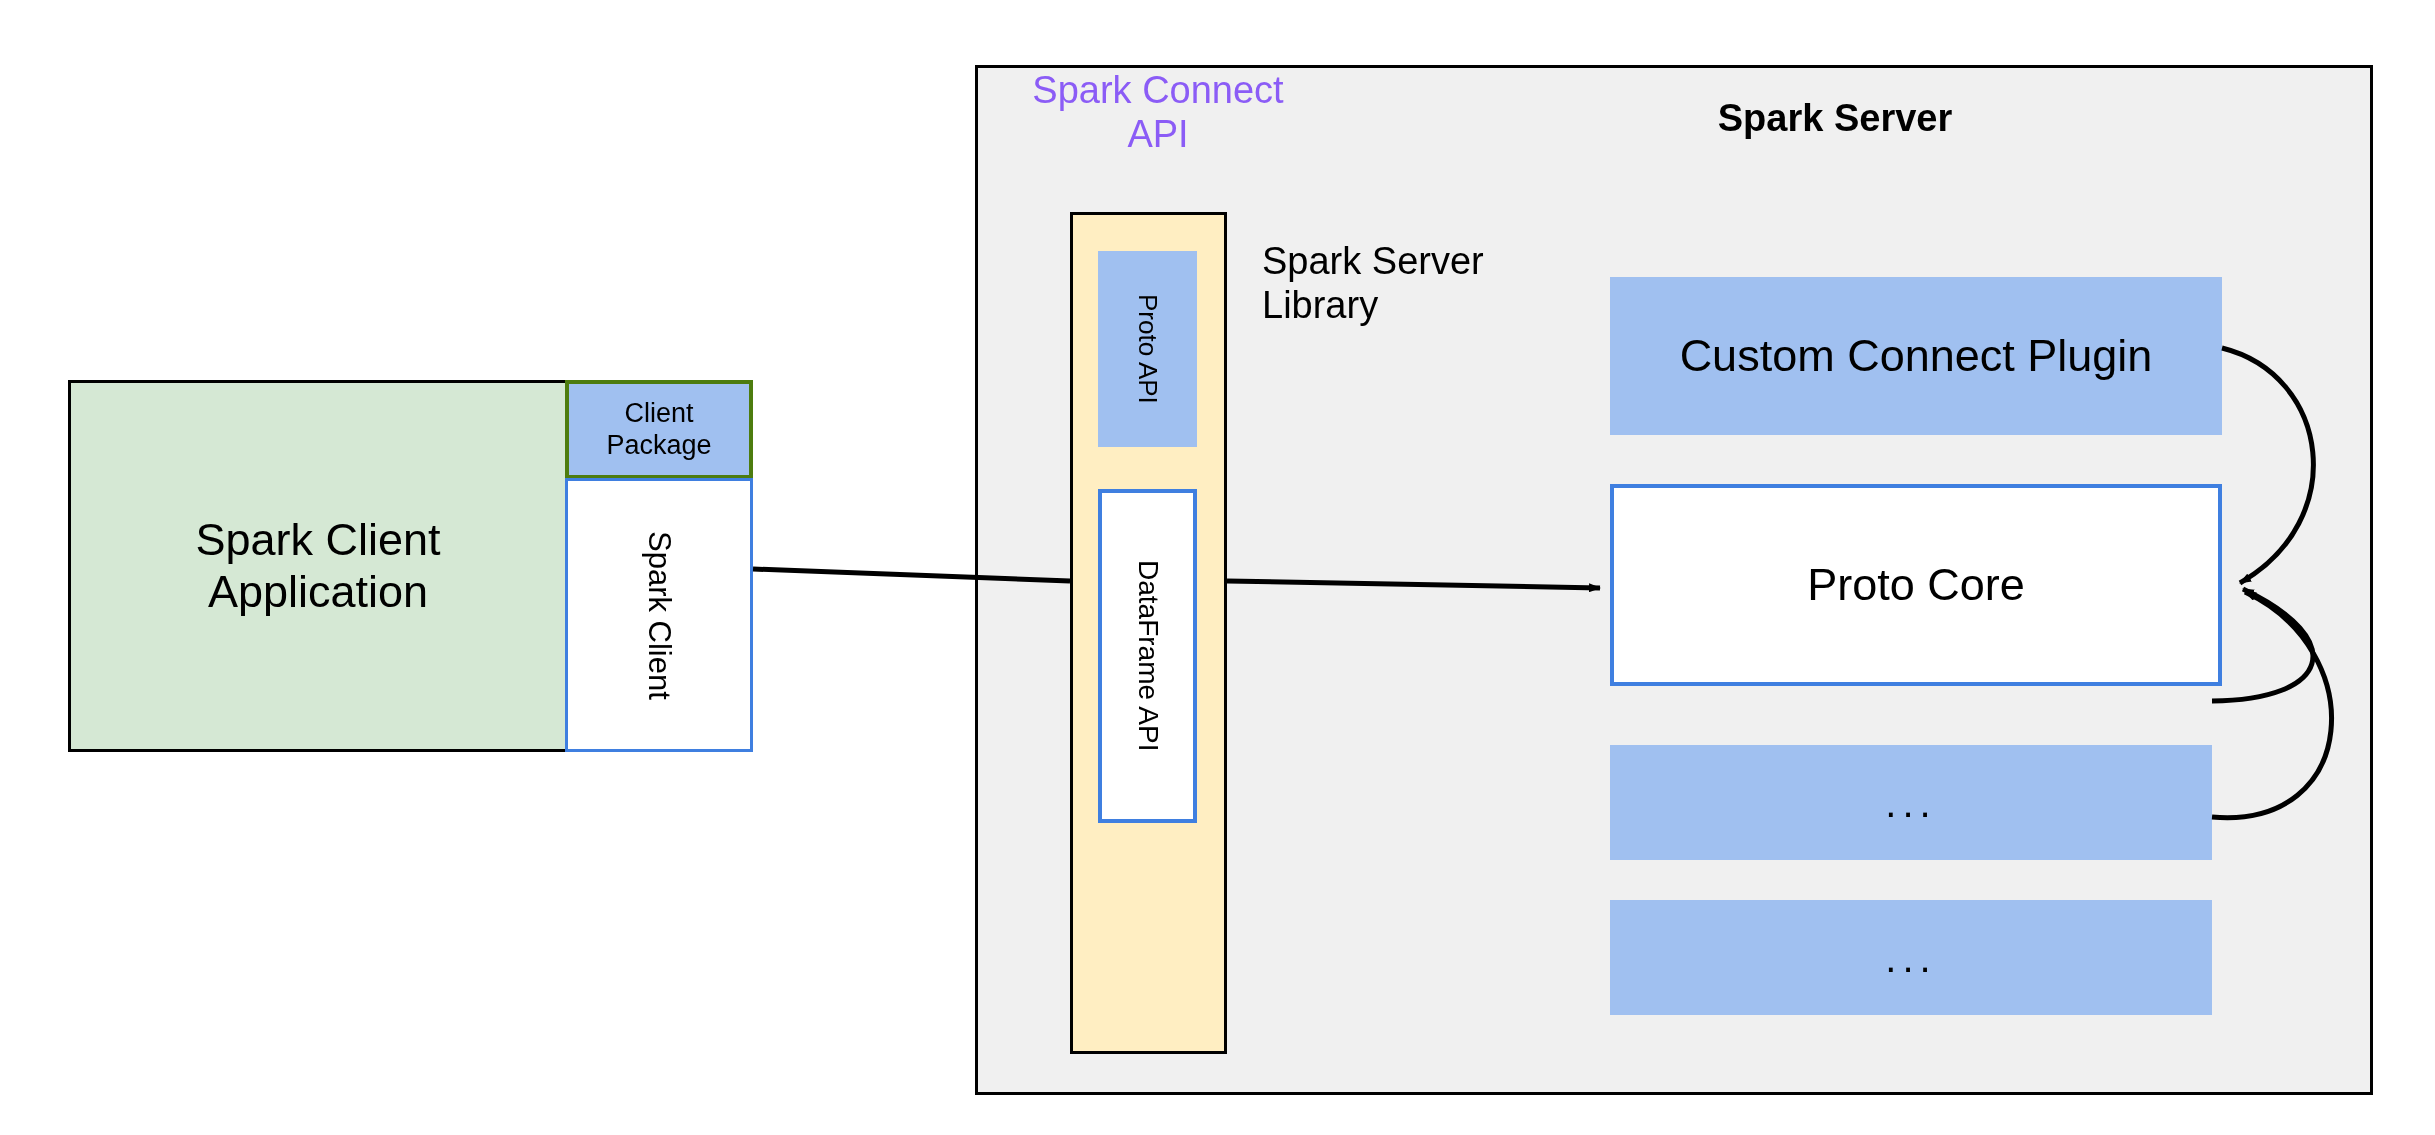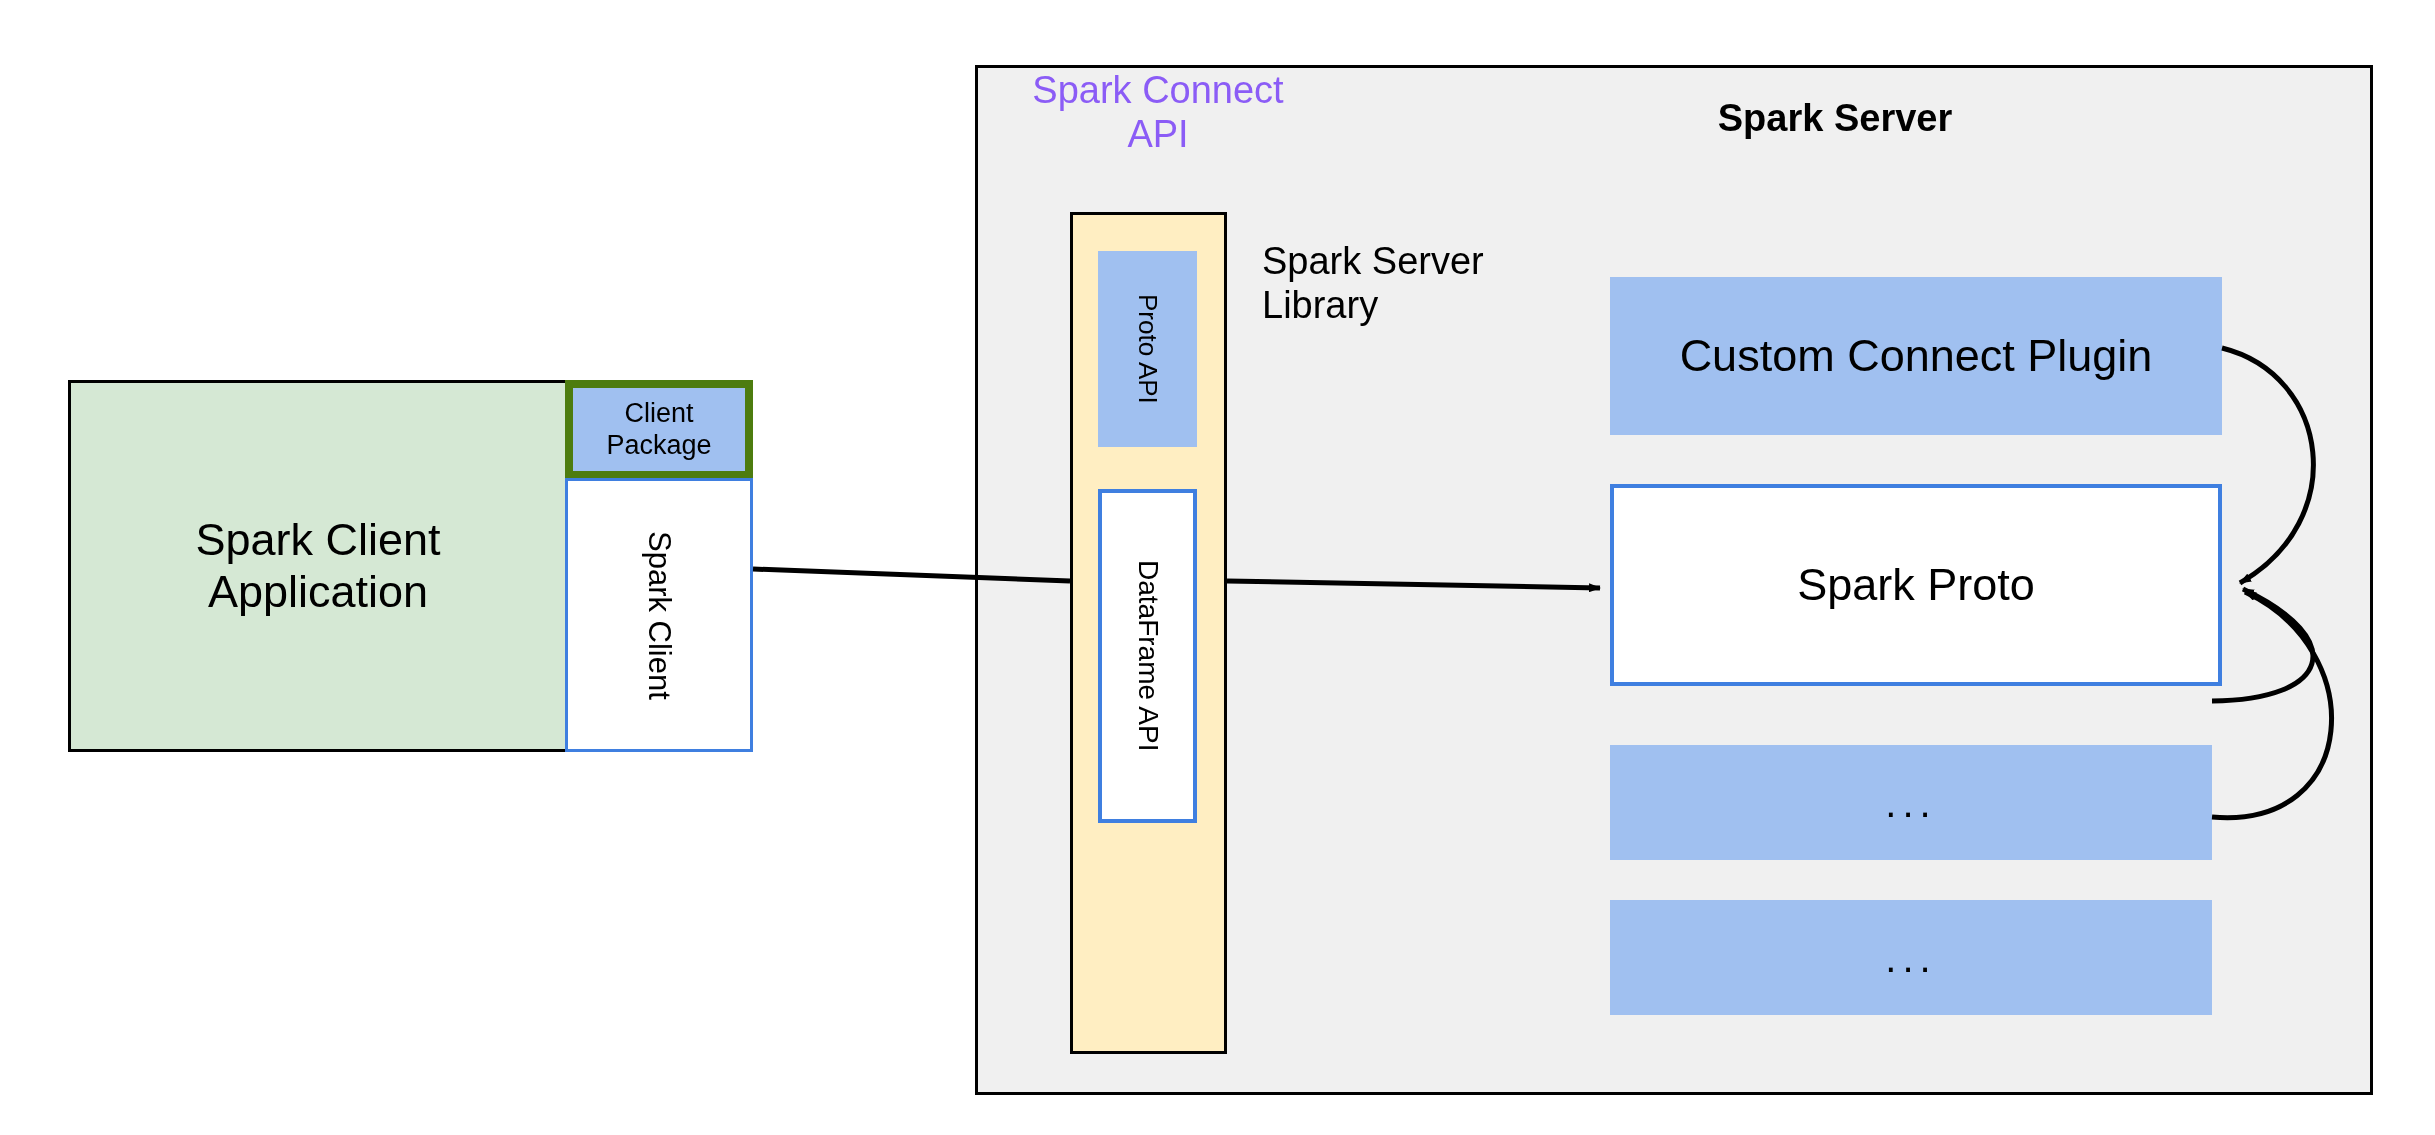--- a/index.html
+++ b/index.html
@@ -28,21 +28,21 @@
   #client-app-box {
     left: 68px; top: 380px; width: 500px; height: 372px;
     background: #d5e8d4;
     border: 3px solid #000000;
     font-size: 45px;
     color: #000000;
   }
   #client-package-box {
     left: 565px; top: 380px; width: 188px; height: 99px;
     background: #a0c0f0;
-    border: 8px solid #4d7c0f;
+    border: 4px solid #4d7c0f;
     font-size: 27px;
     color: #000000;
   }
   #spark-client-box {
     left: 565px; top: 478px; width: 188px; height: 274px;
     background: #ffffff;
     border: 3px solid #3f7fe0;
     font-size: 31px;
     color: #000000;
   }
@@ -174,21 +174,21 @@
   <div class="box ctr" id="spark-server-library-label">
     <span style="white-space: pre-line;">Spark Server
 Library</span>
   </div>
 
   <div class="box ctr" id="custom-library-plugin-box">
     <span>Custom Connect Plugin</span>
   </div>
 
   <div class="box ctr" id="spark-core-box">
-    <span>Spark Proto</span>
+    <span>Proto Core</span>
   </div>
 
   <div class="box ctr" id="ellipsis-box-1">
     <span>...</span>
   </div>
 
   <div class="box ctr" id="ellipsis-box-2">
     <span>...</span>
   </div>
 

